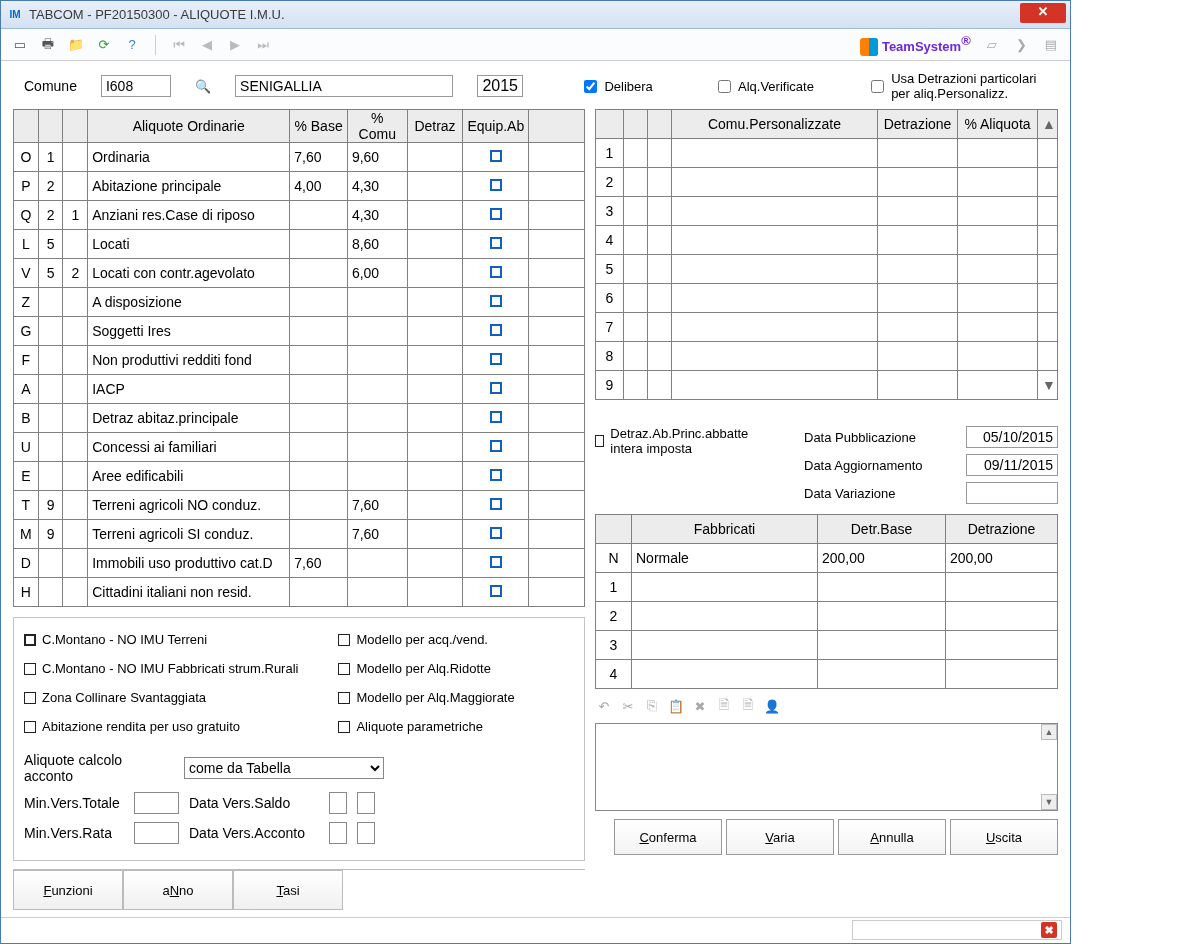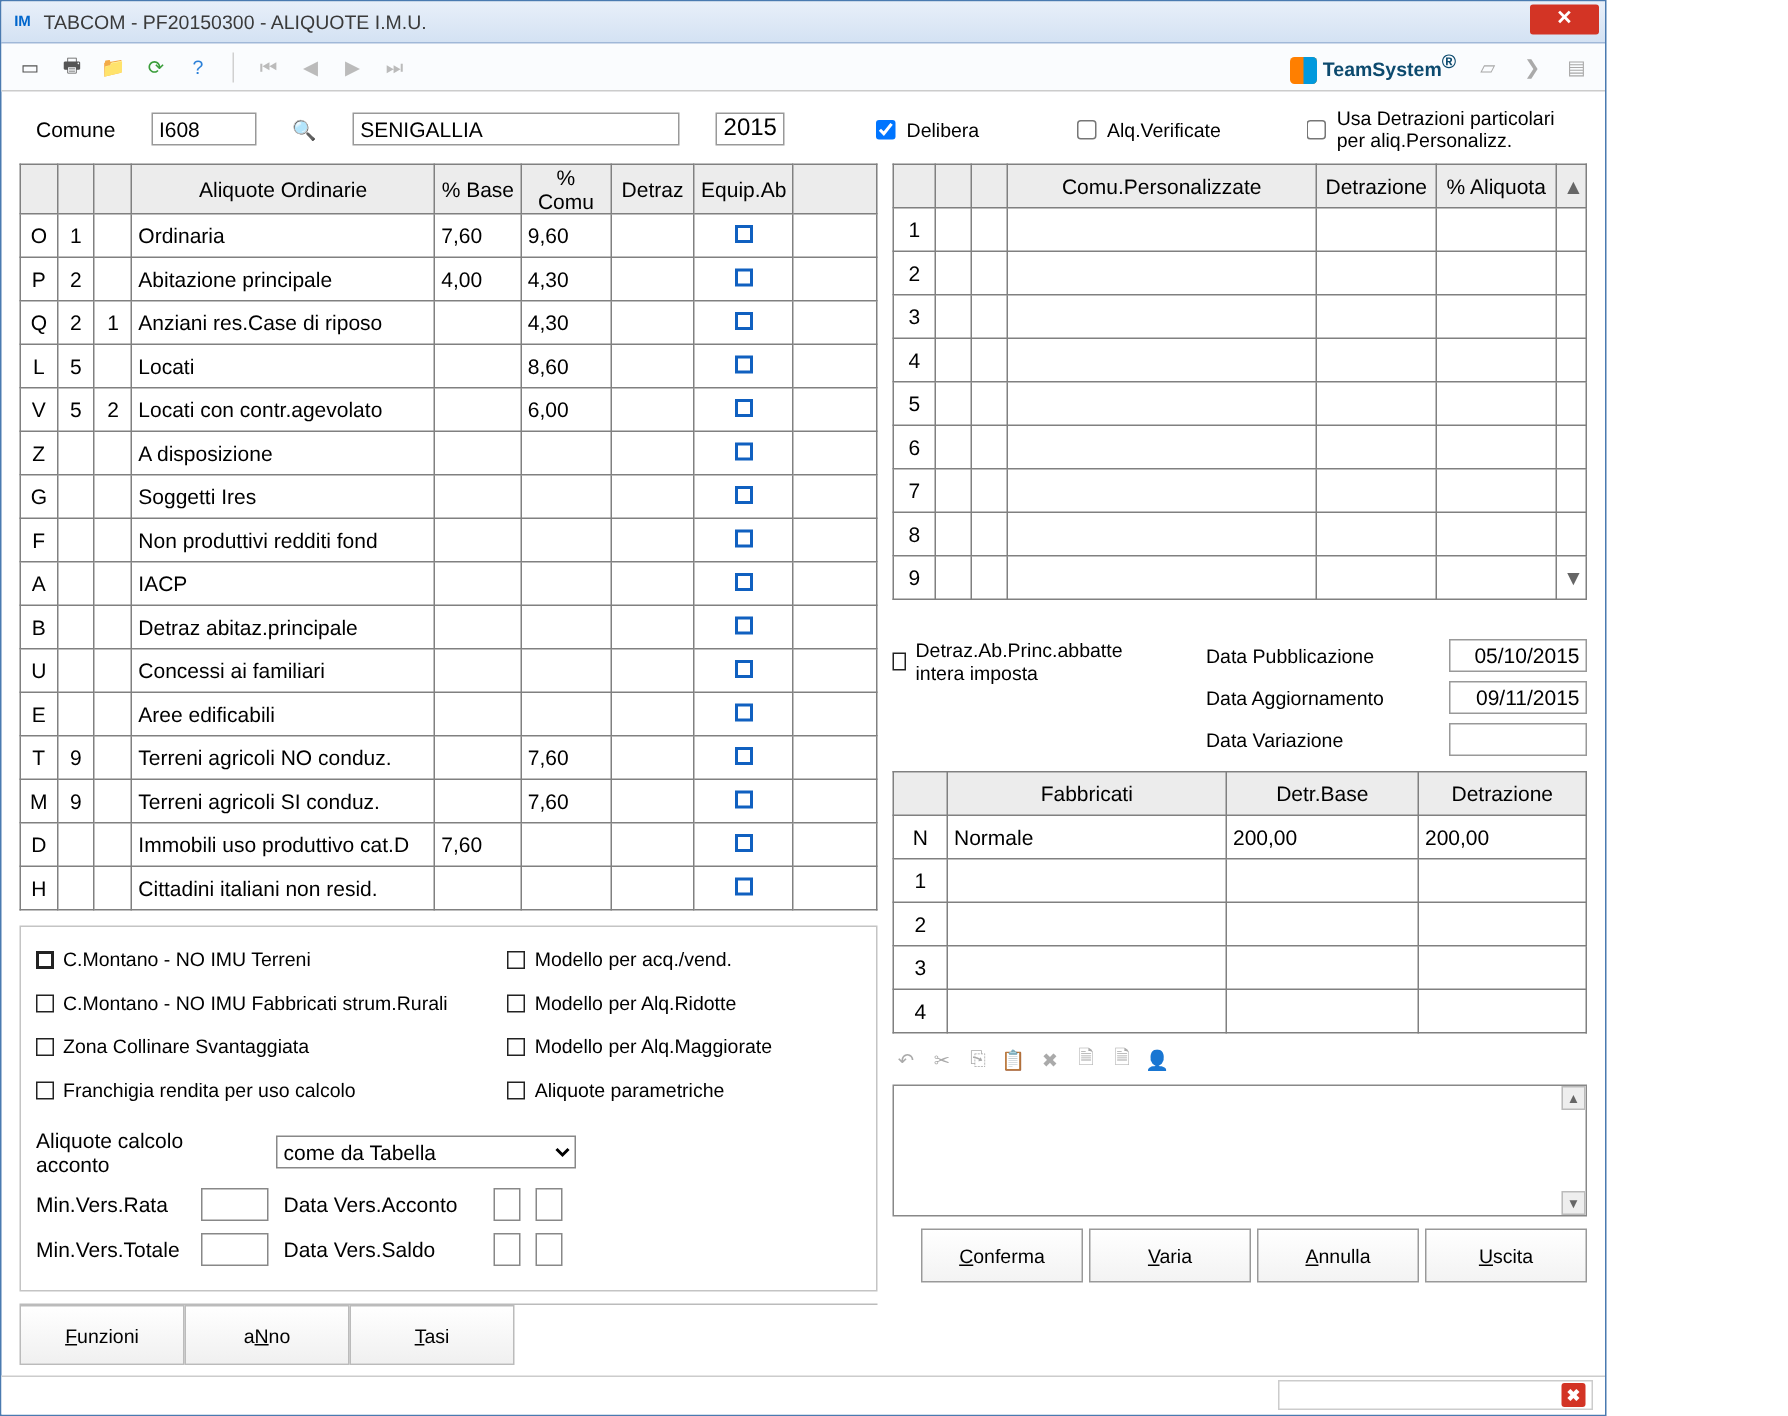--- a/index.html
+++ b/index.html
@@ -6,21 +6,21 @@
   body { margin: 0; background: #fff; }
   .window { width: 1071px; height: 944px; border: 1px solid #4a7ab0; position: relative; background: #fff; }
   .titlebar { height: 28px; background: linear-gradient(#e8eff9,#d4e2f3); border-bottom: 1px solid #a0b8d8; display:flex; align-items:center; padding:0 6px; position:relative;}
   .titlebar .icon { width:16px; height:16px; margin-right:6px; display:inline-flex;align-items:center;justify-content:center;font-size:10px;color:#0066cc;font-weight:bold;}
   .titlebar .title { color:#3a3a3a; font-size:13px; }
   .titlebar .close-btn { position:absolute; right:4px; top:2px; width:46px; height:20px; background:#d33425; color:#fff; text-align:center; border-radius:2px; font-weight:bold; line-height:18px; cursor:pointer;}
   .toolbar { height:32px; background:#fafcfe; border-bottom:1px solid #ccc; display:flex; align-items:center; padding:0 8px; gap:6px;}
   .toolbar .tbtn { width:22px; height:22px; display:flex;align-items:center;justify-content:center;cursor:pointer;color:#555;}
   .toolbar .sep { width:1px; height:20px; background:#d0d0d0; margin:0 6px;}
   .toolbar .spacer { flex:1; }
-  .toolbar .logo { font-weight:bold; color:#0c4a6e; font-size:14px;}
+  .toolbar .logo { font-weight:bold; color:#6d28d9; font-size:14px;}
   .toolbar .logo-icon { width:18px;height:18px;background:#ff7f00;border-radius:3px;display:inline-block;margin-right:4px;vertical-align:middle;position:relative;}
   .toolbar .logo-icon:after{content:"";position:absolute;left:9px;top:0;width:9px;height:18px;background:#0099dd;border-radius:0 3px 3px 0;}
   .toolbar .right-btns span{width:22px;height:22px;display:inline-flex;align-items:center;justify-content:center;color:#aaa;margin-left:4px;}
   .body { position:relative;}
   .row1 { display:flex; align-items:center; gap:24px; padding:10px 12px 8px 12px;margin-left:11px;}
   .lbl { font-size:14px; }
   input.txt { border:1px solid #999; height:22px; padding:1px 4px; font-size:14px; background:#fff;}
   .lookup { width:18px;height:18px;display:inline-flex;align-items:center;justify-content:center;color:#6a8ebf;cursor:pointer;}
   .chk { display:inline-flex; align-items:center; gap:4px; font-size:14px; }
   .chk input { width:13px;height:13px; }
@@ -339,21 +339,21 @@
                 <div class="chk2">
                   <span class="box"></span>
                   <span>C.Montano - NO IMU Fabbricati strum.Rurali</span>
                 </div>
                 <div class="chk2">
                   <span class="box"></span>
                   <span>Zona Collinare Svantaggiata</span>
                 </div>
                 <div class="chk2">
                   <span class="box"></span>
-                  <span>Franchigia rendita per uso calcolo</span>
+                  <span>Abitazione rendita per uso gratuito</span>
                 </div>
               </div>
             <div class="opt-col" id="opts-right">
                 <div class="chk2">
                   <span class="box"></span>
                   <span>Modello per acq./vend.</span>
                 </div>
                 <div class="chk2">
                   <span class="box"></span>
                   <span>Modello per Alq.Ridotte</span>
@@ -367,30 +367,30 @@
                   <span>Aliquote parametriche</span>
                 </div>
               </div>
           </div>
           <div class="bottom-inputs">
             <div class="brow">
               <span class="l">Aliquote calcolo acconto</span>
               <select class="sel"><option>come da Tabella</option></select>
             </div>
             <div class="brow">
+              <span class="l" style="width:100px">Min.Vers.Totale</span>
+              <input class="mini-input" style="">
+              <span class="l" style="width:130px">Data Vers.Saldo</span>
+              <input class="mini-input sm" style="">
+              <input class="mini-input sm" style="">
+            </div>
+            <div class="brow">
               <span class="l" style="width:100px">Min.Vers.Rata</span>
               <input class="mini-input" style="">
               <span class="l" style="width:130px">Data Vers.Acconto</span>
-              <input class="mini-input sm" style="">
-              <input class="mini-input sm" style="">
-            </div>
-            <div class="brow">
-              <span class="l" style="width:100px">Min.Vers.Totale</span>
-              <input class="mini-input" style="">
-              <span class="l" style="width:130px">Data Vers.Saldo</span>
               <input class="mini-input sm" style="">
               <input class="mini-input sm" style="">
             </div>
           </div>
         </div>
 
         <div class="footer-btns-left">
           <div class="fbtn">
               <span><u class="hk">F</u>unzioni</span>
             </div>

